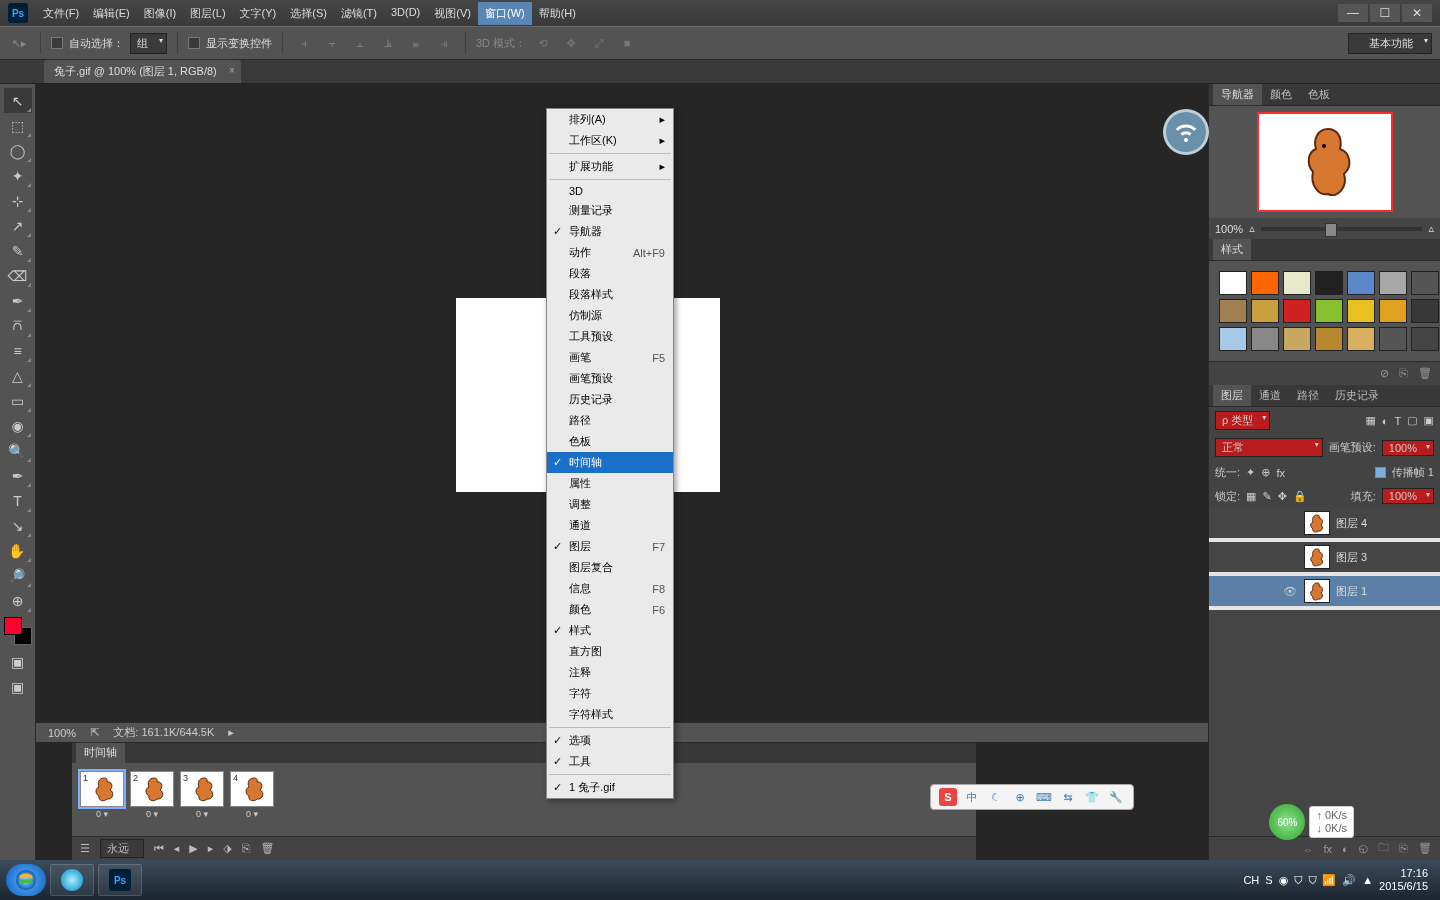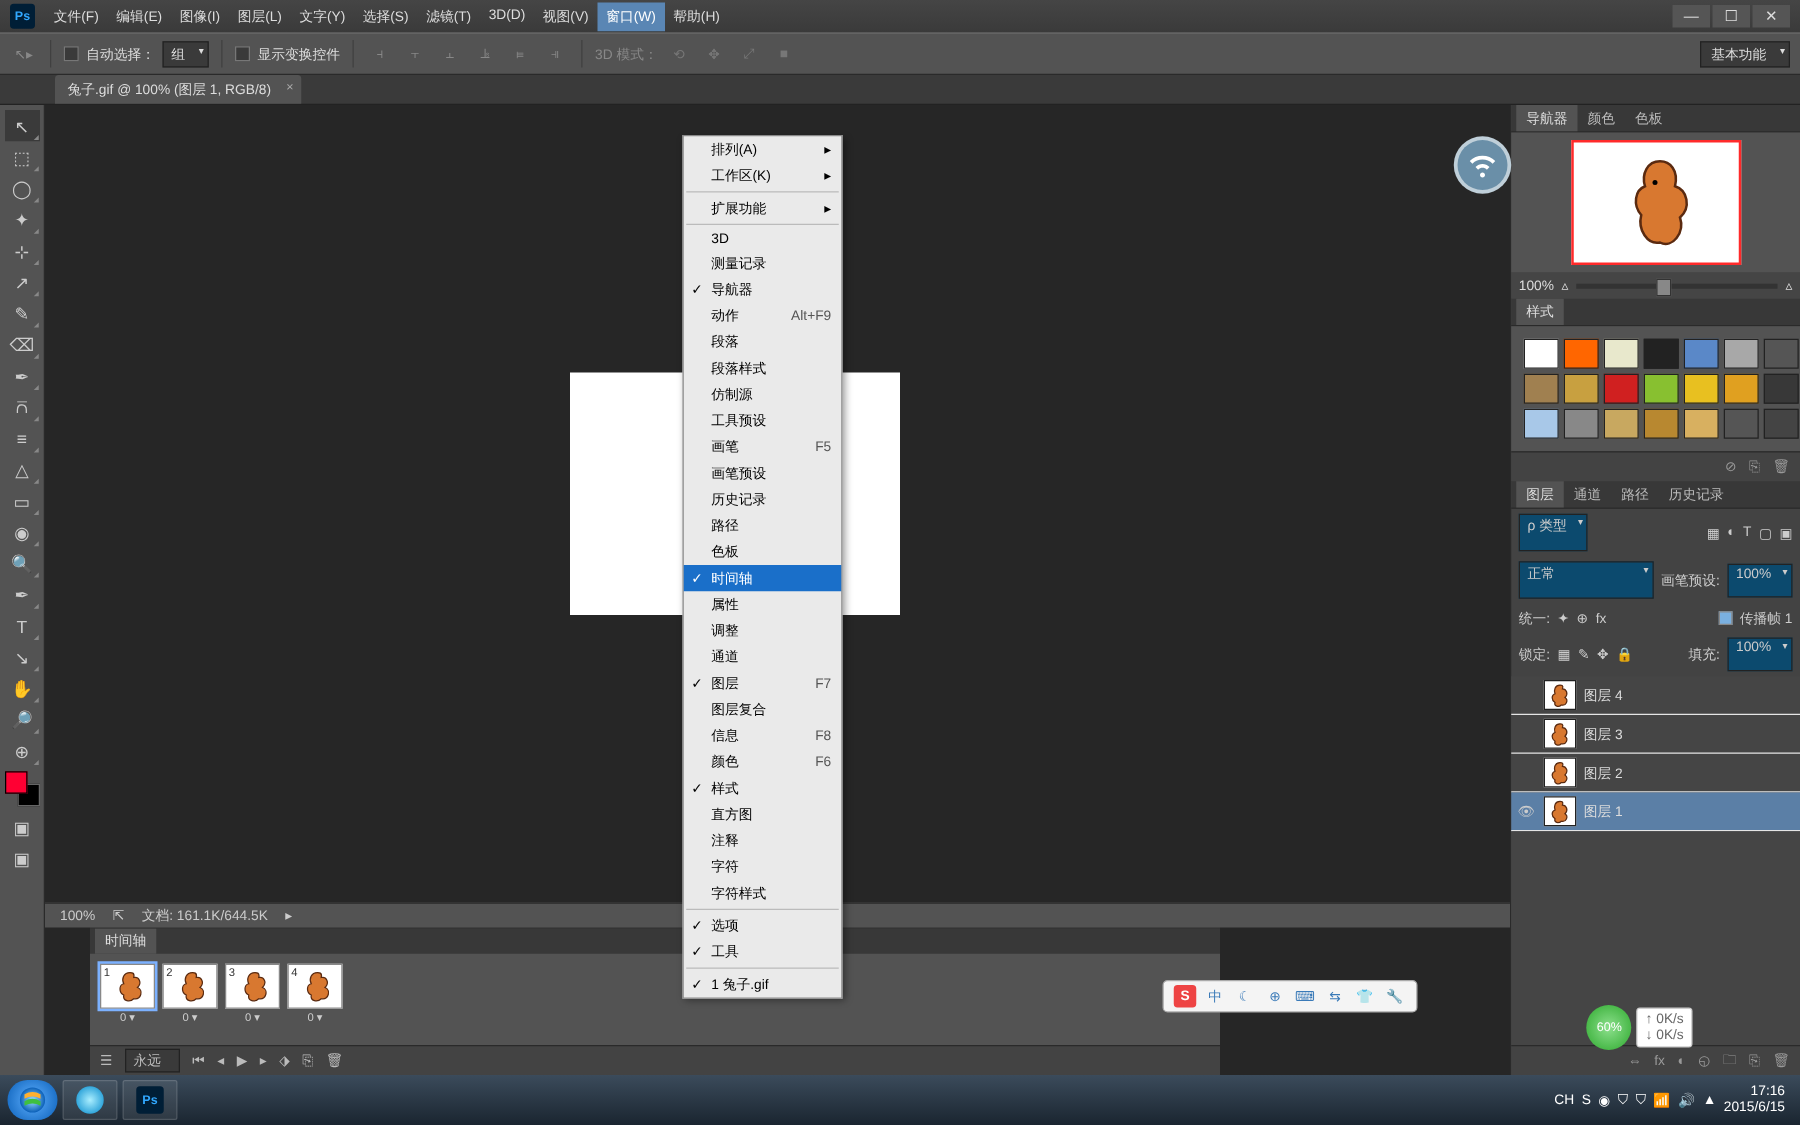--- a/index.html
+++ b/index.html
@@ -14,21 +14,21 @@
 .win-btn { width:30px; height:18px; background:#555; display:flex; align-items:center; justify-content:center; color:#ddd; font-size:12px;}
 
 
 .optbar { height: 34px; background: #535353; border-top:1px solid #6a6a6a; border-bottom:1px solid #2a2a2a; display:flex; align-items:center; padding:0 8px; gap:6px; }
 .optbar .sel { background:#3a3a3a; border:1px solid #222; padding:2px 18px 2px 6px; color:#ddd; position:relative;}
 .optbar .sel::after{content:"▾"; position:absolute; right:3px; top:2px; font-size:8px;}
 .opt-check { width:12px; height:12px; border:1px solid #777; background:#3a3a3a;}
 .opt-sep { width:1px; height:22px; background:#404040; margin:0 4px;}
 .opt-ico { width:22px; height:22px; display:flex; align-items:center; justify-content:center; color:#888;}
 .opt-right { margin-left:auto; }
-.opt-right .sel{ padding:2px 18px 2px 8px;margin-left:36px;}
+.opt-right .sel{ padding:2px 18px 2px 20px;margin-left:36px;}
 
 
 .doctab-row { height:24px; background:#3a3a3a; border-bottom:1px solid #222; display:flex; align-items:flex-end; padding-left:44px;}
 .doctab { background:#535353; padding:4px 24px 4px 10px; color:#ddd; position:relative; border-top-left-radius:3px; border-top-right-radius:3px;}
 .doctab .x{position:absolute; right:6px; top:5px; font-size:10px; color:#aaa;}
 
 
 .main { position:absolute; top:84px; left:0; right:0; bottom:40px; display:flex; }
 
 
@@ -64,24 +64,24 @@
 .navigator-thumb{ width:136px; height:100px; background:#fff; border:2px solid #ff2a2a; margin:0 auto; position:relative;}
 .navigator-thumb svg{position:absolute; left:30%; top:10%;}
 .nav-zoom{display:flex; align-items:center; padding:4px 6px; gap:6px; background:#454545;}
 .nav-slider{flex:1; height:4px; background:#333; position:relative;}
 .nav-slider::after{content:""; position:absolute; left:40%; top:-4px; width:10px; height:12px; background:#888; border:1px solid #333;}
 
 .styles-grid{ display:grid; grid-template-columns: repeat(7, 28px); gap:4px; padding:4px;}
 .style-sw{width:28px; height:24px; border:1px solid #222;}
 
 .layer-opts{ padding:4px 6px; display:flex; align-items:center; gap:6px; color:#ccc;}
-.layer-opts .sel{ background:#0c4a6e; border:1px solid #222; padding:1px 16px 12px 6px; position:relative;}
+.layer-opts .sel{ background:#b91c1c; border:1px solid #222; padding:1px 16px 1px 6px; position:relative;}
 .layer-opts .sel::after{content:"▾"; position:absolute; right:3px; top:1px; font-size:8px;}
 
-.layer-row{ display:flex; align-items:center; padding:3px 4px; gap:6px; border-bottom:1px solid #e5e5e5;}
+.layer-row{ display:flex; align-items:center; padding:3px 4px; gap:6px; border-bottom:4px solid #e5e5e5;justify-content:center;}
 .layer-row.active{ background:#5b7fa6;}
 .eye{width:16px; text-align:center; color:#ccc;}
 .layer-thumb{width:26px; height:24px; background:#fff; border:1px solid #222; display:flex; align-items:center; justify-content:center;}
 .panel-footer{ height:24px; background:#434343; border-top:1px solid #2a2a2a; display:flex; align-items:center; justify-content:flex-end; gap:10px; padding:0 8px; color:#999;}
 
 
 .timeline-panel{ position:absolute; left:36px; right:232px; bottom:0; height:118px; background:#535353; border-top:1px solid #2a2a2a;}
 .timeline-tab{ height:20px; background:#383838; display:flex; padding-left:4px;}
 .timeline-tab .ptab{padding:2px 8px;}
 .frames{ display:flex; gap:6px; padding:8px;}
@@ -480,29 +480,20 @@
         </div>
         <div class="layer-row">
           <div class="eye"></div>
           <div class="layer-thumb">
             <svg width="20" height="20">
               <path d="M10 2 C6 2 5 6 6 9 C3 10 3 14 6 16 C5 19 9 20 11 18 C15 19 17 14 14 12 C17 9 15 5 12 5 C13 2 11 2 10 2" fill="#d87830" stroke="#5a2a10"></path>
             </svg>
           </div>
           <span>图层 3</span>
         </div>
-        <div class="layer-row">
-          <div class="eye"></div>
-          <div class="layer-thumb">
-            <svg width="20" height="20">
-              <path d="M10 2 C6 2 5 6 6 9 C3 10 3 14 6 16 C5 19 9 20 11 18 C15 19 17 14 14 12 C17 9 15 5 12 5 C13 2 11 2 10 2" fill="#d87830" stroke="#5a2a10"></path>
-            </svg>
-          </div>
-          <span>图层 2</span>
-        </div>
         <div class="layer-row active">
           <div class="eye">👁</div>
           <div class="layer-thumb">
             <svg width="20" height="20">
               <path d="M10 2 C6 2 5 6 6 9 C3 10 3 14 6 16 C5 19 9 20 11 18 C15 19 17 14 14 12 C17 9 15 5 12 5 C13 2 11 2 10 2" fill="#d87830" stroke="#5a2a10"></path>
             </svg>
           </div>
           <span>图层 1</span>
         </div>
       </div>

